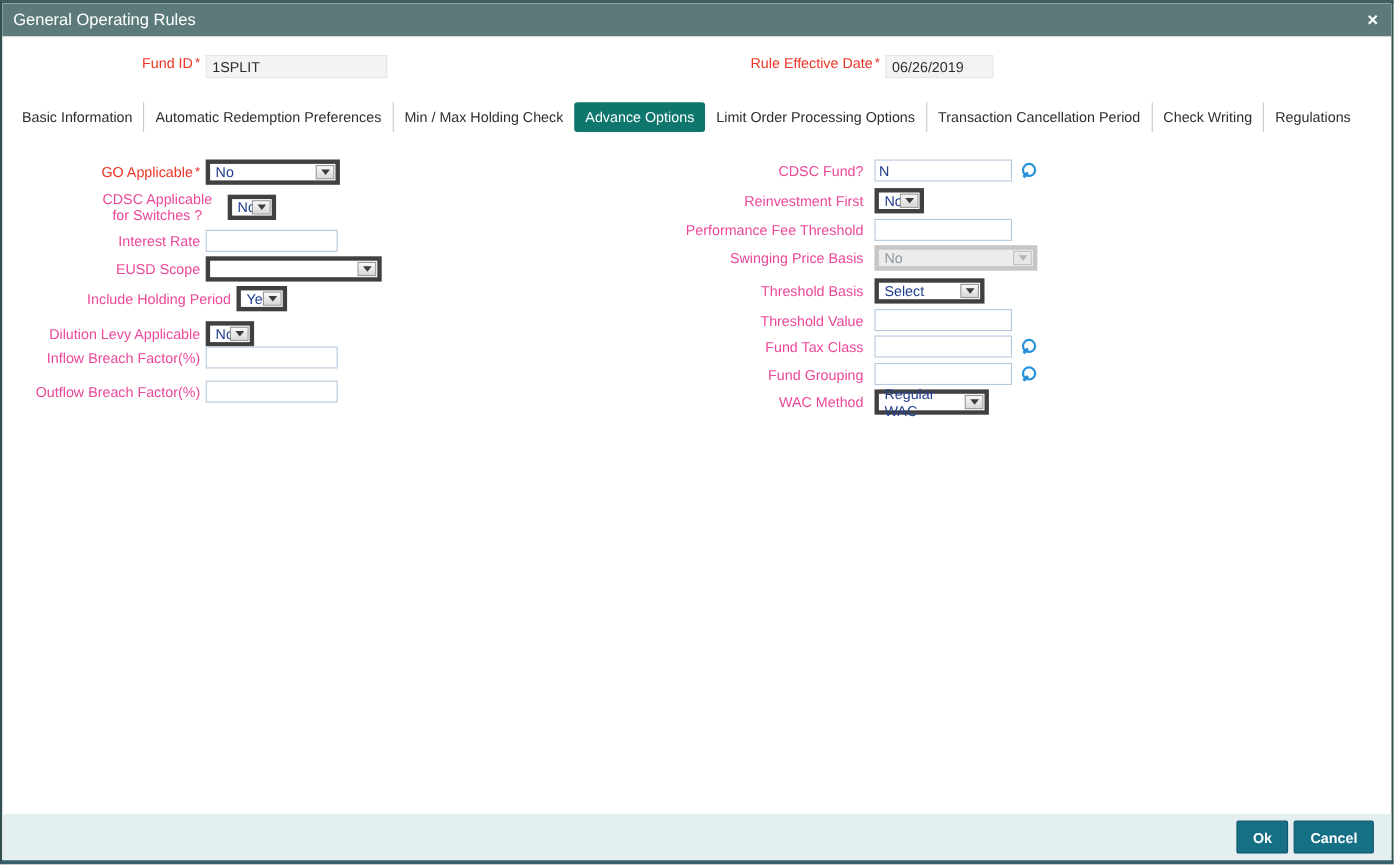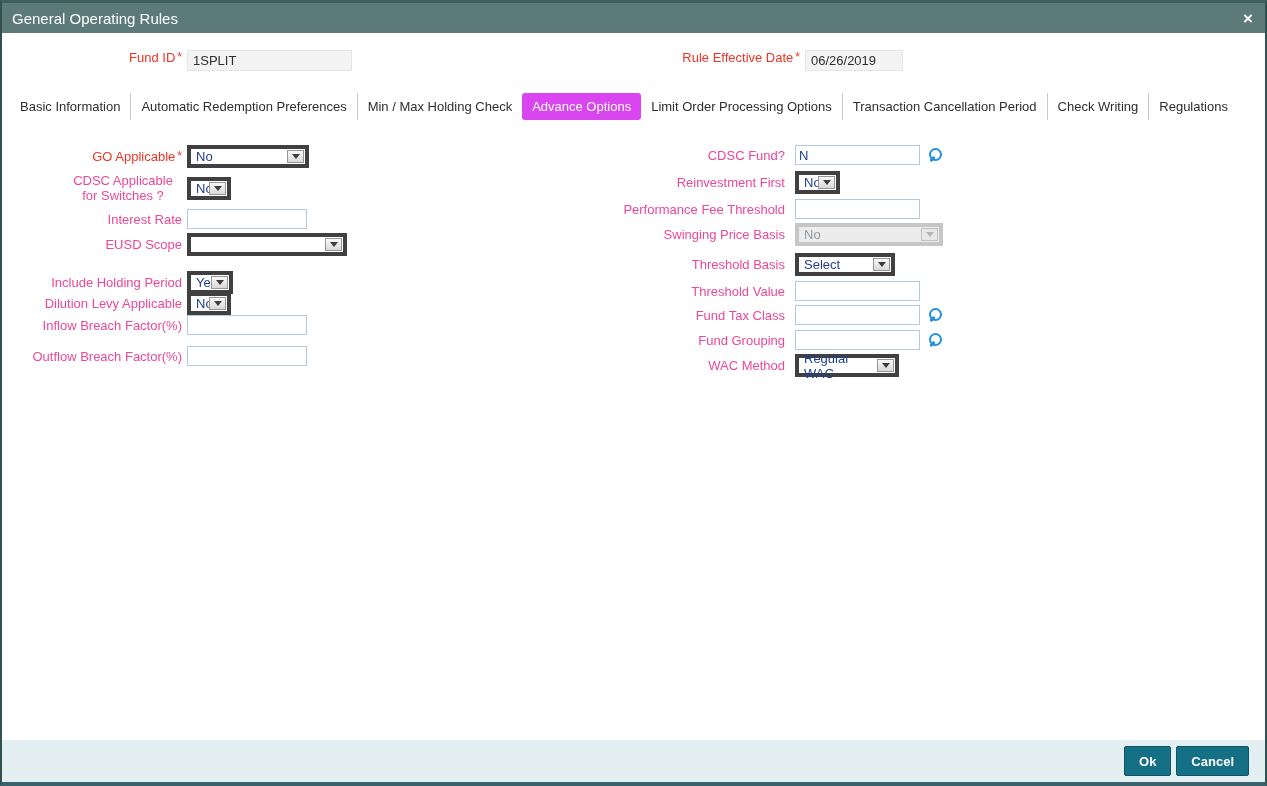--- a/index.html
+++ b/index.html
@@ -28,21 +28,21 @@
     font-size:13px; color:#2e2e2e; display:flex; align-items:center; padding:0 5px;
   }
   
   .tabbar { position:absolute; left:8px; top:90px; display:flex; align-items:stretch; height:27px; }
   .tab {
     font-size:13px; color:#2e2e2e; padding:0 10px; display:flex; align-items:center;
     border-left:1px solid #c9c9c9; cursor:pointer; white-space:nowrap; background:#ffffff;
   }
   .tab:first-child { border-left:none; }
   .tab.selected {
-    background:#d946ef; color:#ffffff; border-left:none; border-radius:3px;
+    background:#0f766e; color:#ffffff; border-left:none; border-radius:3px;
   }
   .tab.selected + .tab { border-left:none; }
   
   .lrow { position:absolute; left:0; display:flex; align-items:center; }
   .lrow .lbl { width:180px; margin-right:5px; }
   .rrow { position:absolute; left:618px; display:flex; align-items:center; }
   .rrow .lbl { width:165px; margin-right:10px; }
   .wrap2 { display:inline-block; width:118px; text-align:center; }
   
   .tin {
@@ -127,21 +127,21 @@
   <div class="lrow" style="top:142px;">
     <div class="lbl req">
       <span>GO Applicable</span><span class="req-star">*</span>
     </div>
     <div class="combo" style="width:122px;">
       <span>No</span>
       <span class="cbtn"></span>
     </div>
   </div>
 
-  <div class="lrow" style="top:170px;">
+  <div class="lrow" style="top:170px;padding-left:20px;">
     <div class="lbl">
       <span class="wrap2">CDSC Applicable for Switches ?</span>
     </div>
     <div class="combo" style="width:44px;">
       <span>No</span>
       <span class="cbtn"></span>
     </div>
   </div>
 
   <div class="lrow" style="top:206px;">
@@ -150,21 +150,21 @@
   </div>
 
   <div class="lrow" style="top:230px;">
     <div class="lbl">EUSD Scope</div>
     <div class="combo" style="width:160px;">
       <span></span>
       <span class="cbtn"></span>
     </div>
   </div>
 
-  <div class="lrow" style="top:268px;">
+  <div class="lrow" style="top:257px;padding-left:28px;">
     <div class="lbl">Include Holding Period</div>
     <div class="combo" style="width:46px;">
       <span>Yes</span>
       <span class="cbtn"></span>
     </div>
   </div>
 
   <div class="lrow" style="top:289px;">
     <div class="lbl">Dilution Levy Applicable</div>
     <div class="combo" style="width:44px;">

